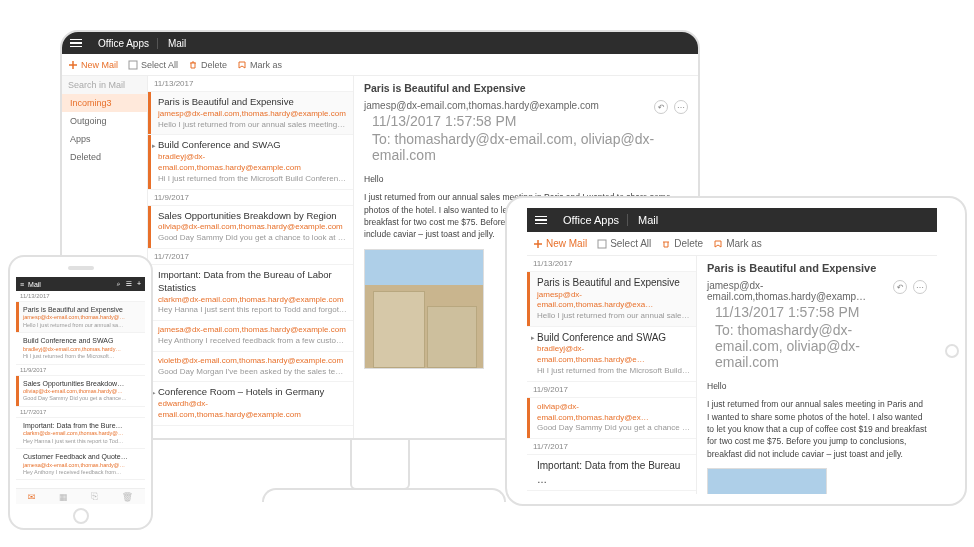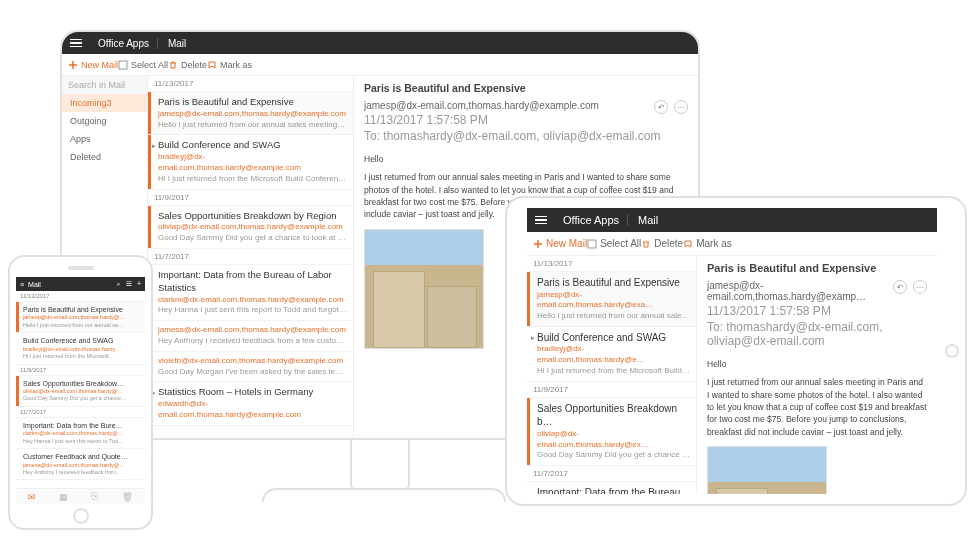--- a/index.html
+++ b/index.html
@@ -20,21 +20,21 @@
 .tablet{position:absolute;left:505px;top:196px;width:462px;height:310px;border:2px solid #e0e0e0;border-radius:18px;background:#fff;z-index:3;overflow:hidden}
 .tablet-home{position:absolute;right:6px;top:50%;transform:translateY(-50%);width:14px;height:14px;border:2px solid #e0e0e0;border-radius:50%}
 .tablet-screen{position:absolute;top:10px;left:20px;right:28px;bottom:10px;overflow:hidden}
 
 
 .appbar{background:#2d2d2d;color:#fff;display:flex;align-items:center;height:22px;font-size:10px}
 .appbar .menu{padding:0 8px;display:flex;flex-direction:column;gap:2px}
 .appbar .menu span{display:block;width:12px;height:1.5px;background:#fff}
 .appbar .brand{padding:0 8px;font-weight:400}
 .appbar .section{padding:0 10px;border-left:1px solid #555}
-.toolbar{display:flex;align-items:center;height:22px;font-size:9px;border-bottom:1px solid #eee;padding:0 6px;}
+.toolbar{display:flex;align-items:center;height:22px;font-size:9px;border-bottom:1px solid #eee;padding:0 6px;gap:10px}
 .toolbar .tb-item{display:flex;align-items:center;gap:3px;color:#666}
 .toolbar .tb-item.accent{color:#e8702a}
 .toolbar .tb-item svg{width:10px;height:10px}
 
 .layout{display:flex;height:calc(100% - 44px)}
 .sidebar{width:86px;border-right:1px solid #eee;font-size:9px}
 .sidebar .search{padding:4px 6px;color:#aaa;background:#f7f7f7}
 .sidebar .folder{padding:4px 8px;color:#666;display:flex;justify-content:flex-start}
 .sidebar .folder.active{background:#ffe9db;color:#e8702a}
 .sidebar .folder .count{color:#e8702a}
@@ -45,21 +45,21 @@
 .msg.sel{background:#fafafa}
 .msg.sel::before,.msg.unread::before{content:"";position:absolute;left:0;top:0;bottom:0;width:3px;background:#e8702a}
 .msg .chev{position:absolute;left:4px;top:6px;font-size:7px;color:#888}
 .msg-subject{color:#333;font-size:9.5px}
 .msg-from{color:#e8702a;font-size:8px}
 .msg-preview{color:#999;font-size:8px;white-space:nowrap;overflow:hidden;text-overflow:ellipsis}
 
 .reader{flex:1;font-size:9px;padding:6px 10px;overflow:hidden}
 .reader-subject{font-weight:600;font-size:10.5px;color:#444;margin-bottom:6px}
 .reader-addr{color:#666;font-size:10px}
-.reader-meta{color:#999;font-size:12px;margin:2px 0}
+.reader-meta{color:#999;font-size:14px;margin:2px 8px}
 .reader-actions{float:right;display:flex;gap:6px;color:#888}
 .reader-actions span{border:1px solid #ccc;border-radius:50%;width:14px;height:14px;display:flex;align-items:center;justify-content:center;font-size:8px}
 .reader-body{margin-top:10px;color:#444;font-size:8.5px;line-height:1.45}
 .reader-body .hello{margin-bottom:6px}
 .photo{margin-top:8px;width:120px;height:120px;background:linear-gradient(#aecfe8 0 30%,#c9b58e 30% 100%);position:relative;border:1px solid #ddd}
 .photo::before{content:"";position:absolute;left:8px;bottom:0;width:50px;height:75px;background:#d6c8a8;border:1px solid #b8a77f}
 .photo::after{content:"";position:absolute;right:6px;bottom:0;width:48px;height:60px;background:#cdbf9d;border:1px solid #b8a77f}
 
 
 .phone-appbar{background:#2d2d2d;color:#fff;height:14px;display:flex;align-items:center;font-size:7px;padding:0 4px;gap:4px}
@@ -168,21 +168,21 @@
         <div class="msg">
           <div class="msg-from">jamesa@dx-email.com,thomas.hardy@example.com</div>
           <div class="msg-preview">Hey Anthony I received feedback from a few customers on our support …</div>
         </div>
         <div class="msg">
           <div class="msg-from">violetb@dx-email.com,thomas.hardy@example.com</div>
           <div class="msg-preview">Good Day Morgan I've been asked by the sales team to redesign the pac…</div>
         </div>
         <div class="msg">
           <span class="chev">▸</span>
-          <div class="msg-subject">Statistics Room – Hotels in Germany</div>
+          <div class="msg-subject">Conference Room – Hotels in Germany</div>
           <div class="msg-from">edwardh@dx-email.com,thomas.hardy@example.com</div>
         </div>
       </div>
     <div class="reader">
       <div class="reader-subject">Paris is Beautiful and Expensive</div>
       <div class="reader-actions">
         <span>↶</span>
         <span>⋯</span>
       </div>
       <div class="reader-addr">jamesp@dx-email.com,thomas.hardy@example.com</div>
@@ -296,21 +296,20 @@
             <div class="msg-preview">Hello I just returned from our annual sales mee…</div>
           </div>
           <div class="msg">
             <span class="chev">▸</span>
             <div class="msg-subject">Build Conference and SWAG</div>
             <div class="msg-from">bradleyj@dx-email.com,thomas.hardy@e…</div>
             <div class="msg-preview">Hi I just returned from the Microsoft Build…</div>
           </div>
           <div class="date-header">11/9/2017</div>
           <div class="msg unread">
-            <div class="msg-subject">Sales Opportunities Breakdown b…</div>
             <div class="msg-from">oliviap@dx-email.com,thomas.hardy@ex…</div>
             <div class="msg-preview">Good Day Sammy Did you get a chance to look …</div>
           </div>
           <div class="date-header">11/7/2017</div>
           <div class="msg">
             <div class="msg-subject">Important: Data from the Bureau …</div>
           </div>
         </div>
       <div class="reader">
         <div class="reader-subject">Paris is Beautiful and Expensive</div>

